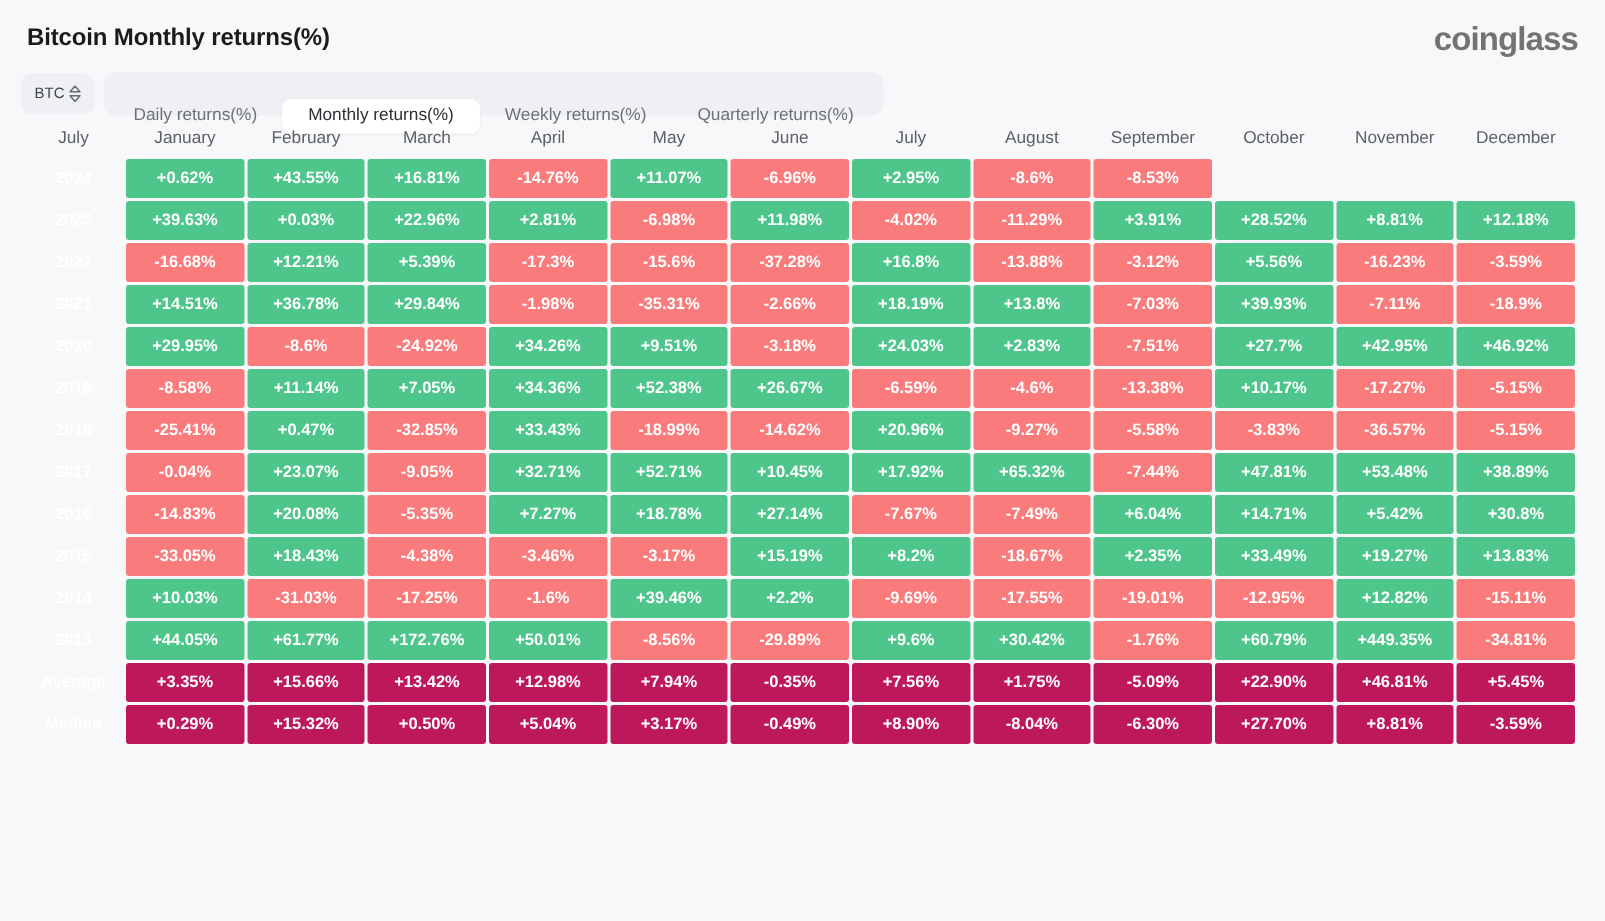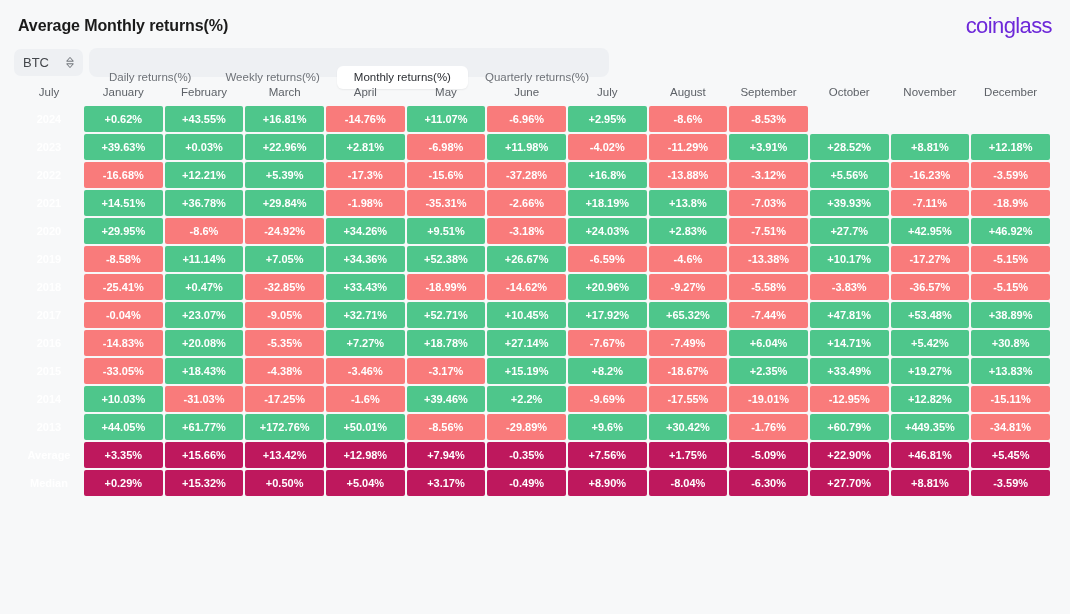--- a/index.html
+++ b/index.html
@@ -31,42 +31,42 @@
     box-sizing: border-box;
   }
   .page-title {
     font-size: 16px;
     font-weight: bold;
     color: #1b1b1b;
     letter-spacing: -0.1px;
   }
   .brand {
     font-size: 22px;
-    font-weight: normal;
-    color: #6d28d9;
+    font-weight: bold;
+    color: #737373;
     letter-spacing: -0.6px;
   }
 
   
   .controls {
     display: flex;
     align-items: center;
     padding: 9px 18px 0 14px;
     box-sizing: border-box;
     gap: 6px;
   }
   .symbol-select {
     display: flex;
     align-items: center;
-    gap: 17px;
+    gap: 3px;
     background: #eef0f3;
     border-radius: 7px;
     height: 27px;
     padding: 0 9px;
-    font-size: 13px;
+    font-size: 10px;
     color: #43464b;
     cursor: pointer;
     box-sizing: border-box;
   }
   .chev-stack {
     display: flex;
     flex-direction: column;
     align-items: center;
     justify-content: center;
     line-height: 0;
@@ -139,41 +139,41 @@
   td.neg { background: #f97b7b; }
   td.neu { background: #be185d; }
   td.empty { background: transparent; }
 </style>
 </head>
 <body>
 
 <div class="page">
 
   <div class="header">
-    <div class="page-title">Average Monthly returns(%)</div>
+    <div class="page-title">Bitcoin Monthly returns(%)</div>
     <div class="brand">coinglass</div>
   </div>
 
   <div class="controls">
     <div class="symbol-select">
       <span>BTC</span>
       <span class="chev-stack">
         <svg width="8" height="5" viewBox="0 0 8 5">
             <path d="M4 0.4 L7.3 4.2 L0.7 4.2 Z" fill="none" stroke="#6a6e74" stroke-width="1" stroke-linejoin="round"></path>
           </svg>
         <svg width="8" height="5" viewBox="0 0 8 5" style="margin-top:1.5px">
             <path d="M4 4.6 L7.3 0.8 L0.7 0.8 Z" fill="none" stroke="#6a6e74" stroke-width="1" stroke-linejoin="round"></path>
           </svg>
       </span>
     </div>
 
     <div class="tabbar">
       <div class="tab">Daily returns(%)</div>
+      <div class="tab active">Monthly returns(%)</div>
       <div class="tab">Weekly returns(%)</div>
-      <div class="tab active">Monthly returns(%)</div>
       <div class="tab">Quarterly returns(%)</div>
     </div>
   </div>
 
   <div class="table-wrap">
     <table class="matrix">
       <thead>
         <tr>
           <th class="col-time">July</th>
           <th>January</th>

